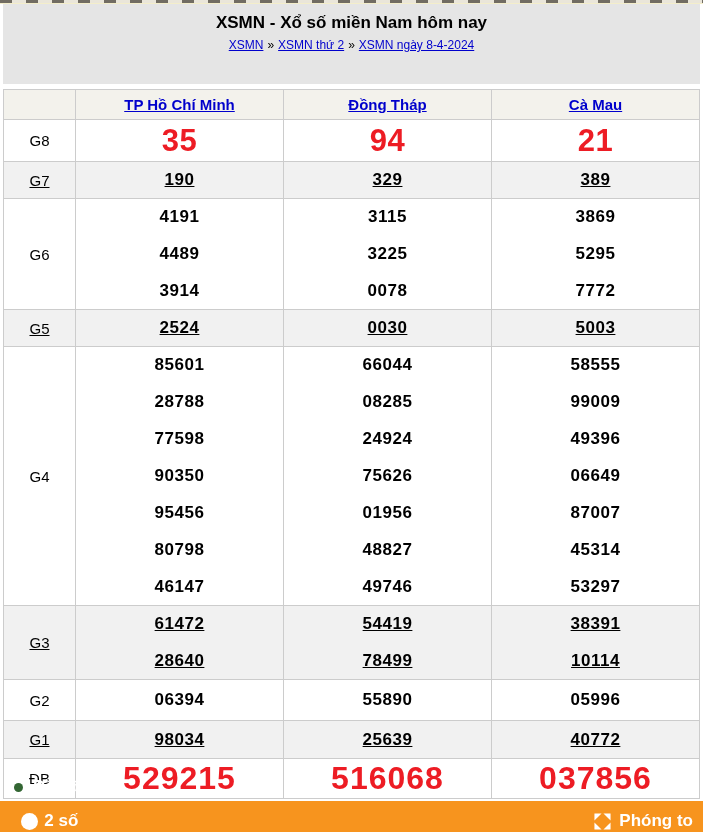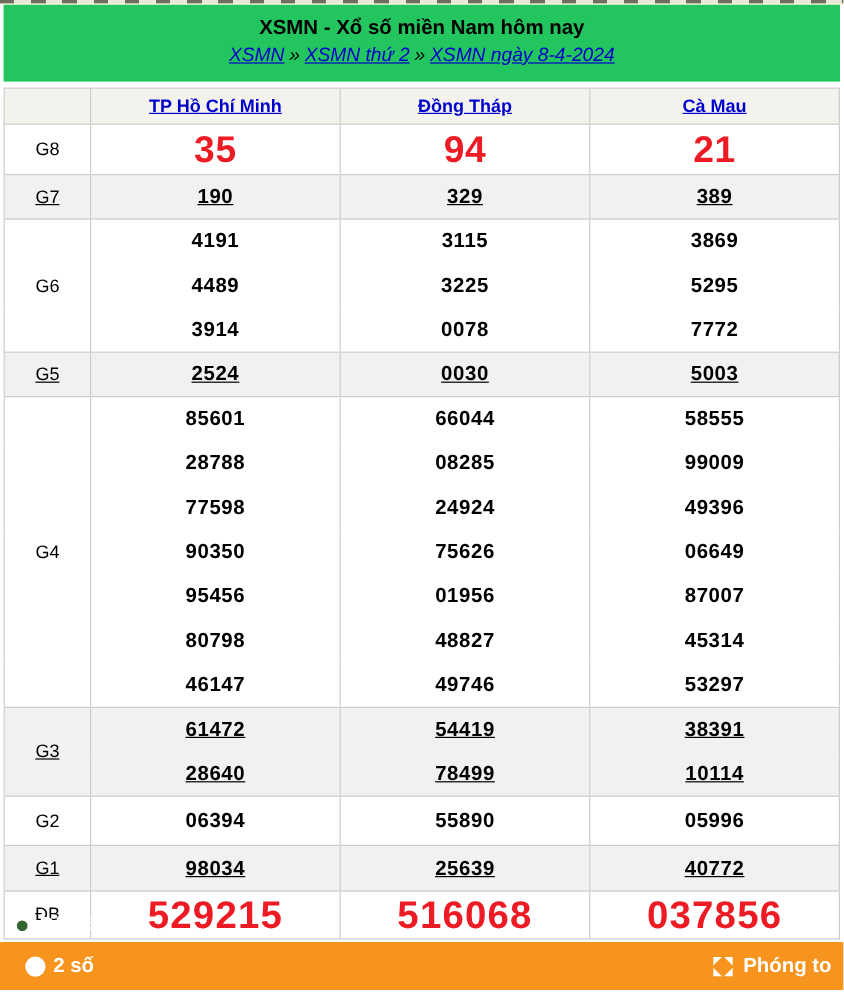--- a/index.html
+++ b/index.html
@@ -9,31 +9,31 @@
     -webkit-font-smoothing:antialiased;
   }
   
   .top-strip{
     height:3px;margin:0;
     background:repeating-linear-gradient(90deg,#716c62 0 12px,#eae6da 12px 26px);
     border-bottom:1px solid #f4eecb;
   }
   
   .masthead{
-    background:#22c55e;
+    background:#e5e5e5;
     margin:0 3px;
-    height:64px;
+    height:80px;
     box-sizing:border-box;
     padding-top:9px;
     text-align:center;
   }
   .page-title{
     font-size:17px;font-weight:bold;color:#000;margin:0 0 5px 0;
   }
-  .breadcrumb{font-size:16px;color:#000;font-style:italic;}
+  .breadcrumb{font-size:12px;color:#000;}
   .breadcrumb a{color:#0000cc;text-decoration:underline;cursor:pointer;}
   .crumb-sep{color:#000;margin:0 4px;}
 
   
   table.results{
     width:697px;margin:5px 3px 0 3px;
     border-collapse:collapse;table-layout:fixed;
     border:1px solid #ccc;
   }
   table.results thead tr{height:30px;}

